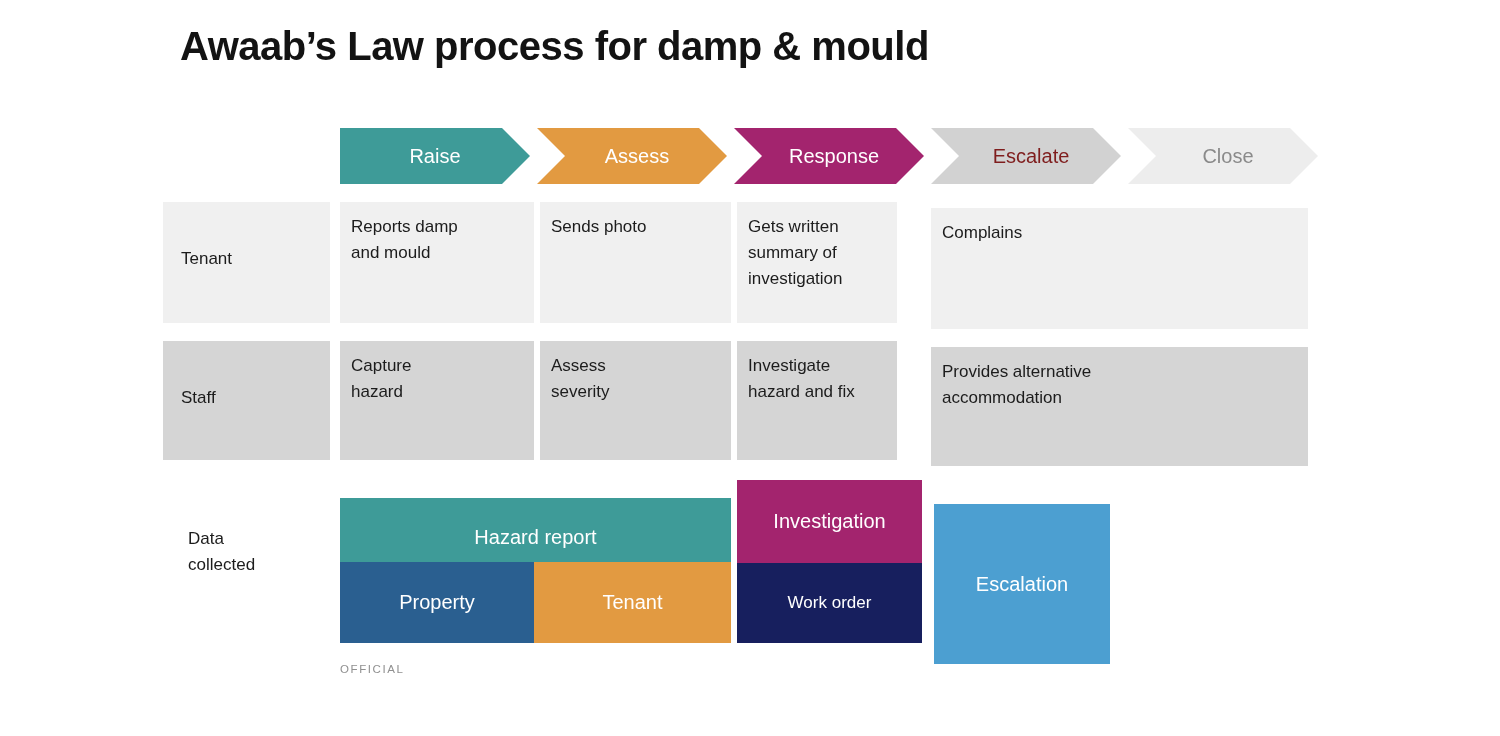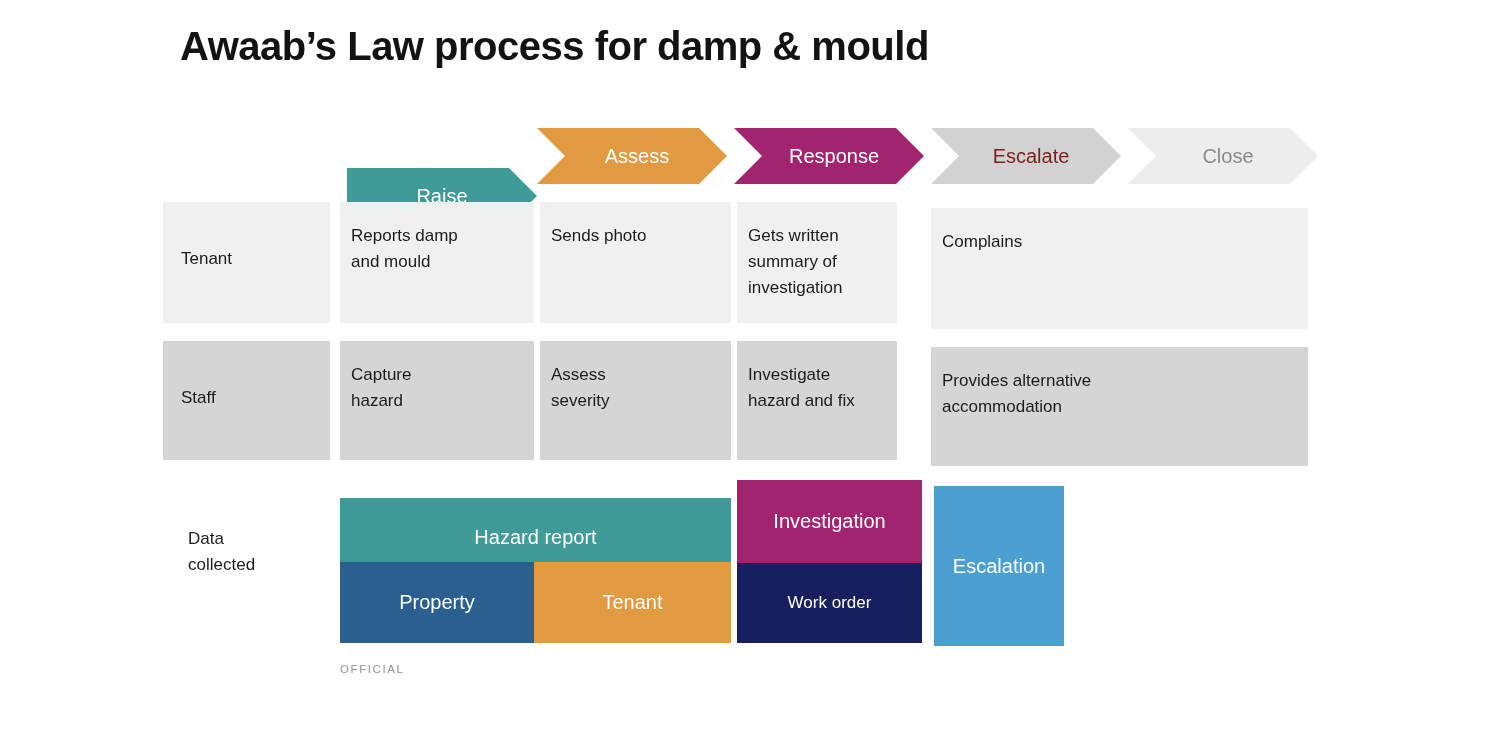--- a/index.html
+++ b/index.html
@@ -25,21 +25,21 @@
   }
   .chev.first{clip-path:polygon(0 0,162px 0,190px 50%,162px 100%,0 100%);}
   .chev .chev-label{padding-left:10px;}
   .chev.first .chev-label{padding-left:0;}
 
   
   .cell{
     position:absolute;box-sizing:border-box;
     font-size:17px;line-height:26px;color:#1c1c1c;
     white-space:pre-line;
-    padding:21px 14px 0 11px;
+    padding:12px 14px 0 11px;
   }
   .row-label{padding-left:18px;padding-top:44px;white-space:pre-line;}
   .tenant-bg{background:#F0F0F0;}
   .staff-bg{background:#D5D5D5;}
 
   .r1{top:202px;height:121px;}
   .r2{top:341px;height:119px;}
   .c0{left:163px;width:167px;}
   .c1{left:340px;width:194px;}
   .c2{left:540px;width:191px;}
@@ -53,37 +53,37 @@
   }
   .block{
     position:absolute;display:flex;align-items:center;justify-content:center;
     color:#ffffff;font-size:20px;
   }
   .blk-hazard{left:340px;top:498px;width:391px;height:78px;}
   .blk-property{left:340px;top:562px;width:194px;height:81px;}
   .blk-tenant{left:534px;top:562px;width:197px;height:81px;}
   .blk-investigation{left:737px;top:480px;width:185px;height:83px;}
   .blk-workorder{left:737px;top:563px;width:185px;height:80px;font-size:17px;}
-  .blk-escalation{left:934px;top:486px;width:130px;height:160px;text-align:center;}
+  .blk-escalation{left:934px;top:504px;width:176px;height:160px;text-align:center;}
 
   
   .footer{
     position:absolute;left:340px;top:663px;width:772px;
     font-size:11.5px;letter-spacing:1.6px;color:#909090;
   }
 </style>
 </head>
 <body>
 
 <div class="canvas">
 
   <h1 class="title">Awaab’s Law process for damp &amp; mould</h1>
 
   <div>
-    <div class="chev first" style="left: 347px; background-color: rgb(62, 155, 152); margin-top: 40px;">
+    <div class="chev first" style="left: 340px; background-color: rgb(62, 155, 152);">
       <span class="chev-label" style="color:#FFFFFF;">Raise</span>
     </div>
     <div class="chev" style="left: 537px; background-color: rgb(226, 154, 65);">
       <span class="chev-label" style="color:#FFFFFF;">Assess</span>
     </div>
     <div class="chev" style="left: 734px; background-color: rgb(163, 36, 110);">
       <span class="chev-label" style="color:#FFFFFF;">Response</span>
     </div>
     <div class="chev" style="left: 931px; background-color: rgb(210, 210, 210);">
       <span class="chev-label" style="color:#7f1d1d;">Escalate</span>

